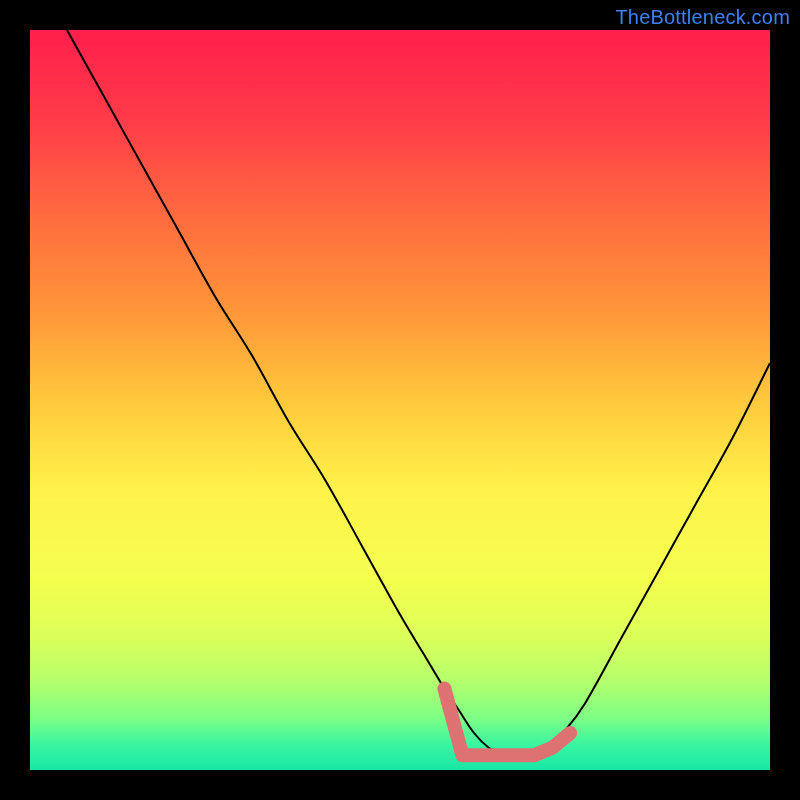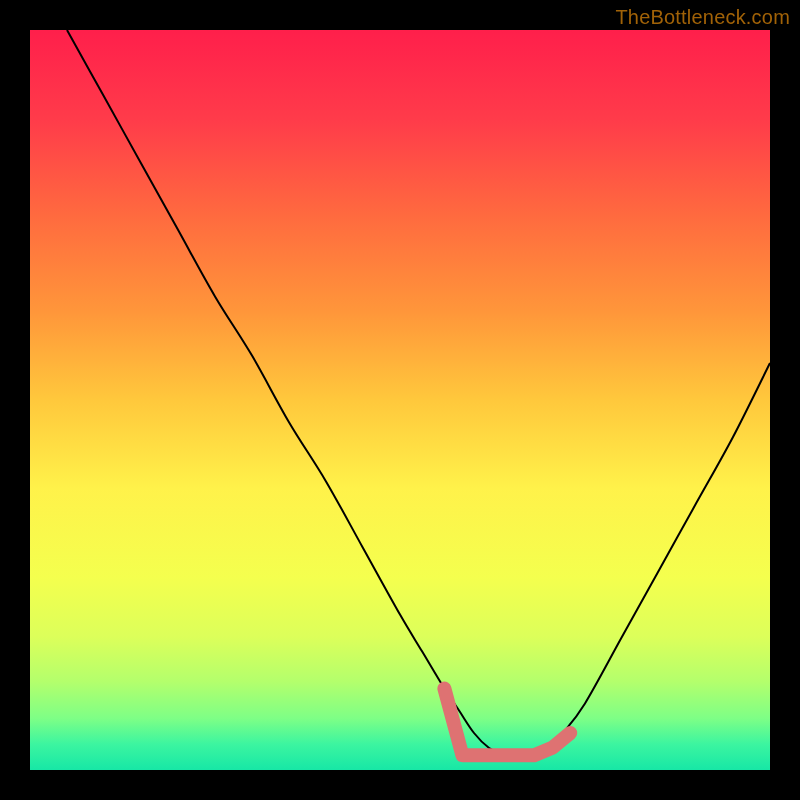--- a/index.html
+++ b/index.html
@@ -26,21 +26,21 @@
     overflow: hidden;
   }
   .gradient {
     position: absolute;
     left: 0; top: 0; right: 0; bottom: 0;
   }
   .watermark {
     position: absolute;
     top: 6px;
     right: 10px;
-    color: #a16207;
+    color: #3b82f6;
     font-size: 20px;
     font-weight: 500;
     letter-spacing: 0.2px;
   }
   svg.curve {
     position: absolute;
     left: 0; top: 0;
     width: 740px;
     height: 740px;
     overflow: visible;

